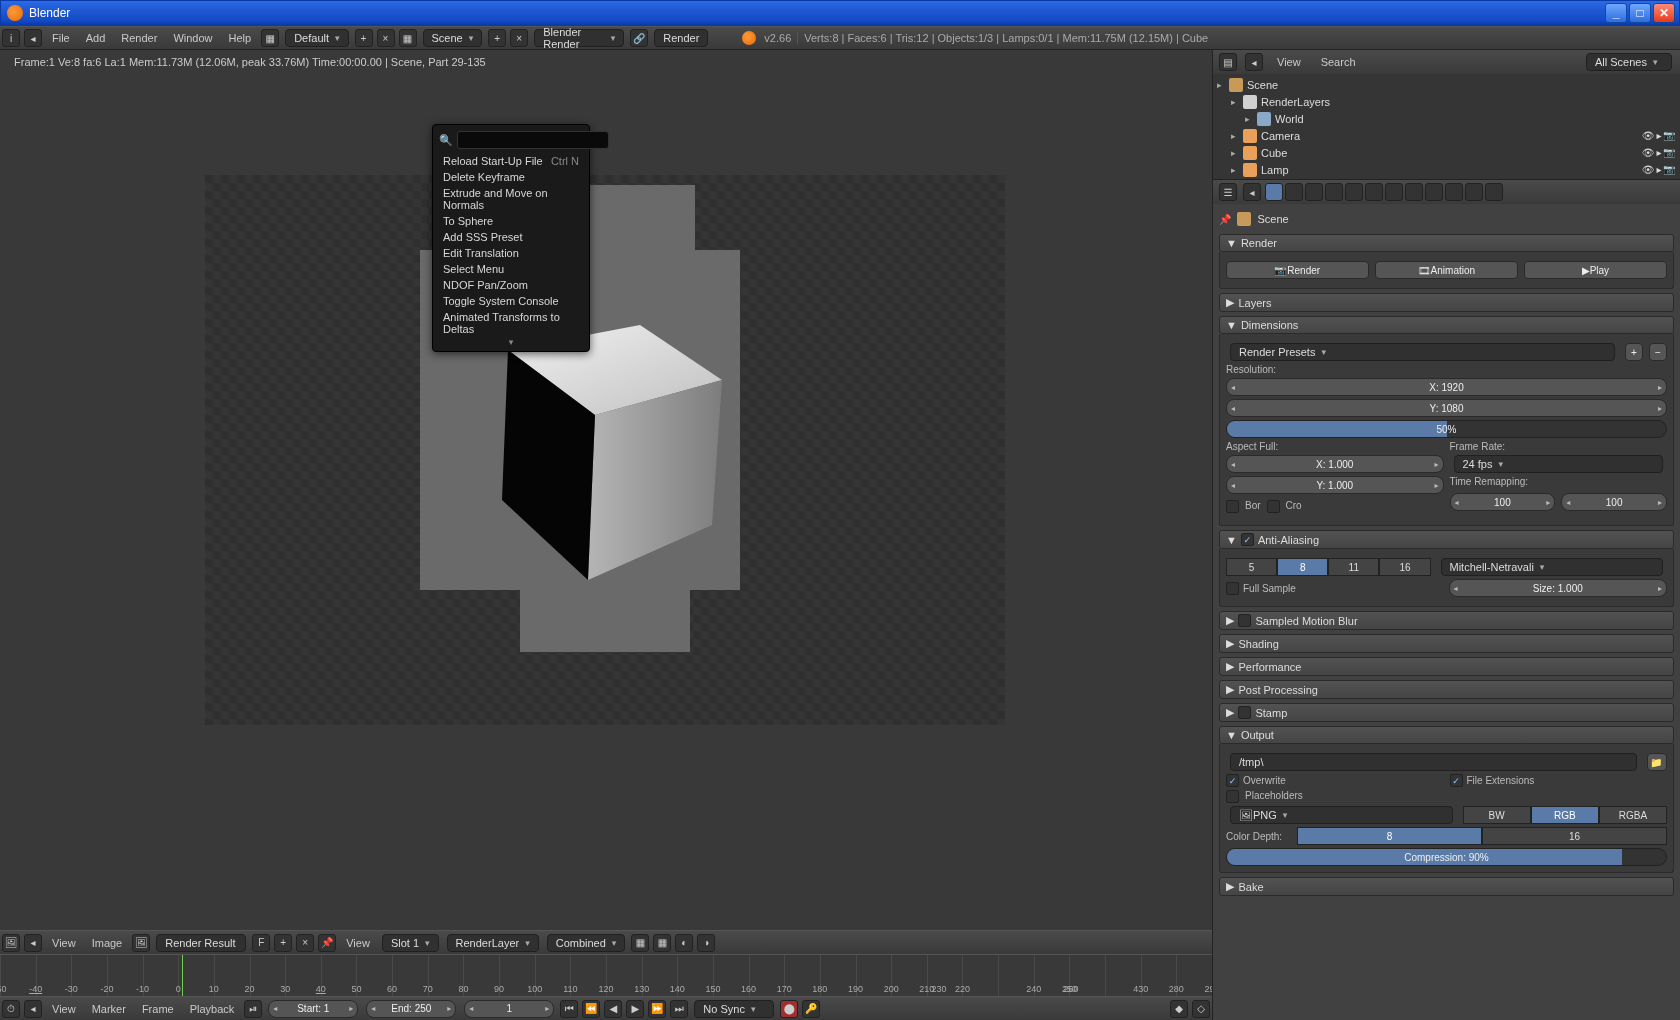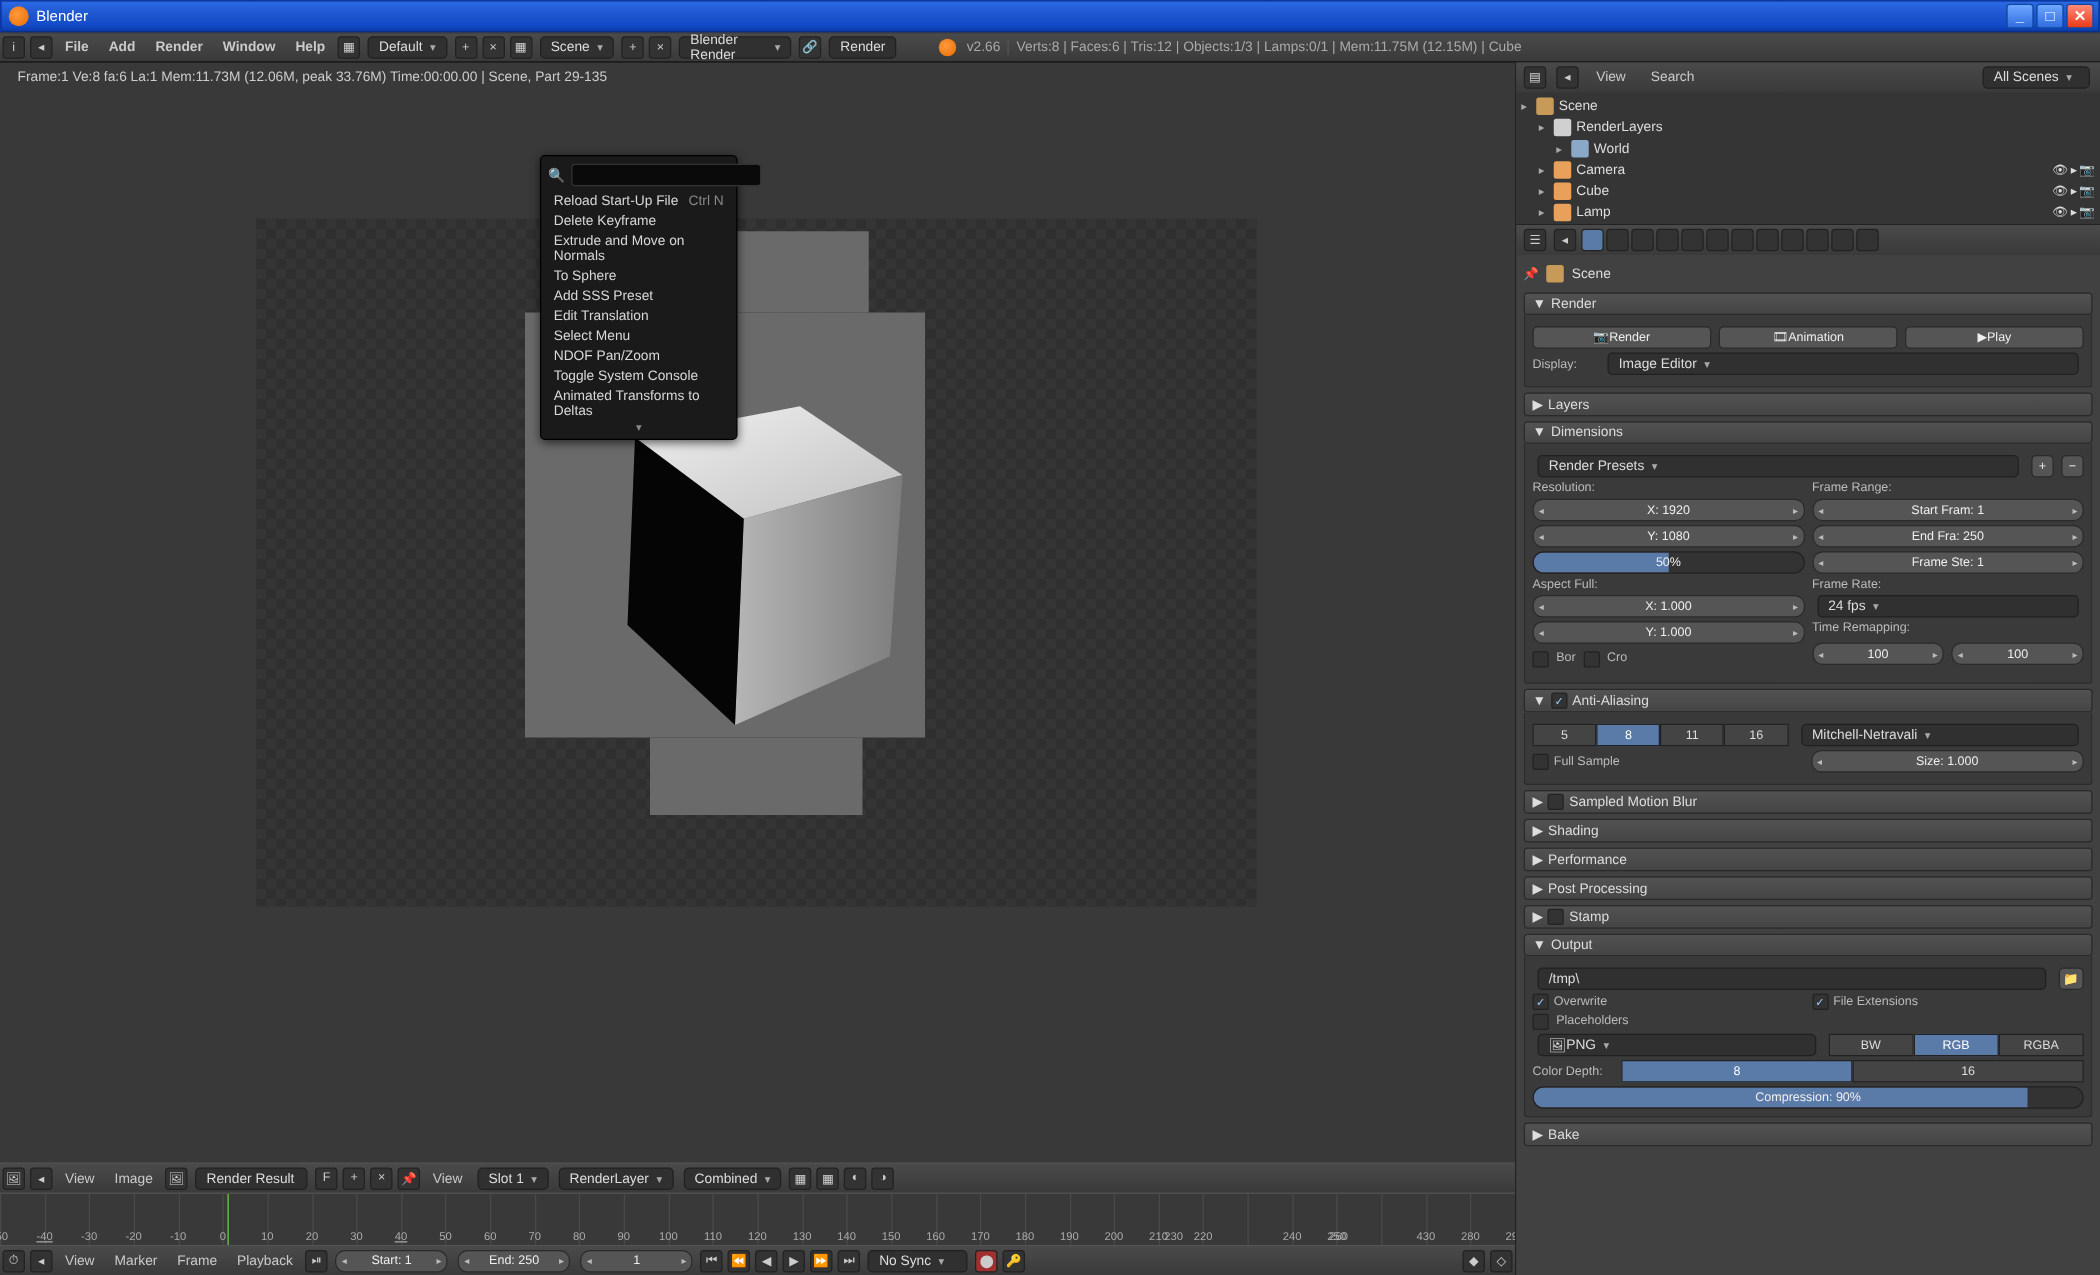--- a/index.html
+++ b/index.html
@@ -94,21 +94,21 @@
   <div class="winbuttons">
     <div class="winbtn min">_</div>
     <div class="winbtn max">□</div>
     <div class="winbtn close">✕</div>
   </div>
 </div>
 
 <div class="bar head" style="height:24px;">
   <div class="smicon">i</div>
   <div class="smicon">◂</div>
-  <div id="topmenus" style="display:flex;font-weight:bold;">
+  <div id="topmenus" style="display:flex;">
       <span class="menuitem">File</span>
       <span class="menuitem">Add</span>
       <span class="menuitem">Render</span>
       <span class="menuitem">Window</span>
       <span class="menuitem">Help</span>
     </div>
   <div class="smicon">▦</div>
   <div class="pill select">
       <span>Default</span>
     </div>
@@ -435,26 +435,20 @@
         </div>
 
         <div class="panel">
           <div class="ph">▼ <span>Render</span></div>
           <div class="pb">
             <div class="row2">
               <div class="btnsmall" style="flex:1;">📷 <span>Render</span></div>
               <div class="btnsmall" style="flex:1;">🎞 <span>Animation</span></div>
               <div class="btnsmall" style="flex:1;">▶ <span>Play</span></div>
             </div>
-            <div class="row2" style="align-items:center;">
-              <span class="lbl" style="width:50px;">Display:</span>
-              <div class="pill select" style="flex:1;">
-                  <span>Image Editor</span>
-                </div>
-            </div>
           </div>
         </div>
 
         <div class="panel">
             <div class="ph">▶ <span>Layers</span></div>
           </div>
 
         <div class="panel">
           <div class="ph">▼ <span>Dimensions</span></div>
           <div class="pb">
@@ -470,32 +464,20 @@
                 <span class="lbl">Resolution:</span>
                 <div class="numfield">
                     <span>X: 1920</span>
                   </div>
                 <div class="numfield">
                     <span>Y: 1080</span>
                   </div>
                 <div class="prog">
                     <div class="fill" style="width:50%;"></div>
                     <span>50%</span>
-                  </div>
-              </div>
-              <div class="col">
-                <span class="lbl">Frame Range:</span>
-                <div class="numfield">
-                    <span>Start Fram: 1</span>
-                  </div>
-                <div class="numfield">
-                    <span>End Fra: 250</span>
-                  </div>
-                <div class="numfield">
-                    <span>Frame Ste: 1</span>
                   </div>
               </div>
             </div>
             <div class="row2">
               <div class="col">
                 <span class="lbl">Aspect Full:</span>
                 <div class="numfield">
                     <span>X: 1.000</span>
                   </div>
                 <div class="numfield">

